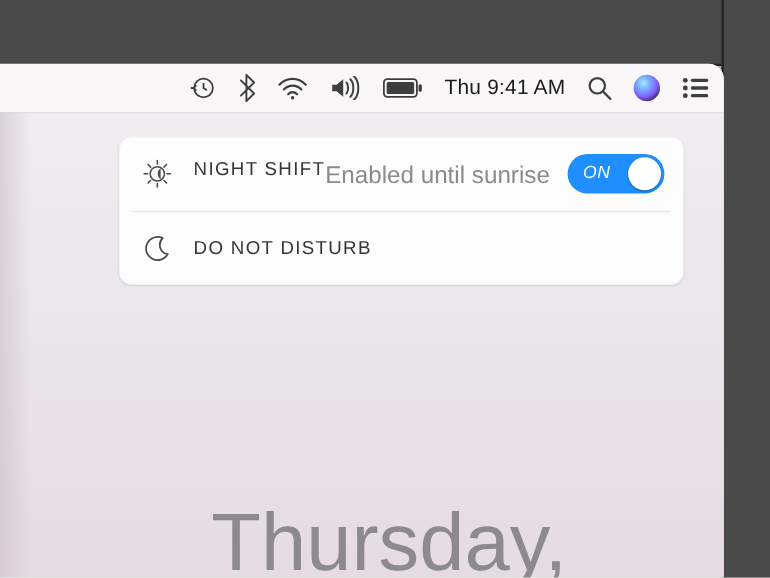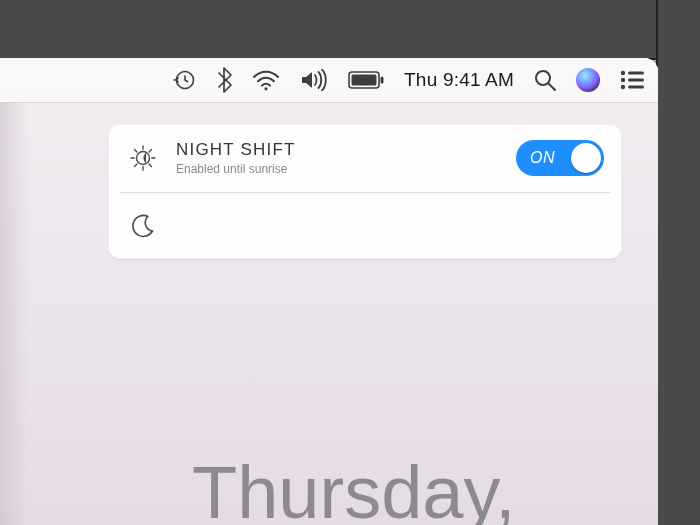--- a/index.html
+++ b/index.html
@@ -20,23 +20,23 @@
   .panel{position:absolute;top:44px;left:84px;right:0;bottom:0}
   .tabs{position:relative;margin:22px 36px 0 24px;height:50px;border-radius:10px;background:rgba(120,120,128,0.22);display:flex;overflow:hidden}
   .tab{flex:1;display:flex;align-items:center;justify-content:center;font-size:21px;color:#4b4b4f;border-top:1px solid rgba(255,255,255,0.4)}
   .tab.active{background:linear-gradient(#fefefe,#f4f4f5);color:#1c1c1e;border-radius:10px;box-shadow:inset 0 0 0 1px rgba(0,0,0,0.07),0 1px 1px rgba(0,0,0,0.1)}
   .tab.inactive{color:#555}
   .card{margin:22px 36px 0 24px;background:rgba(255,255,255,0.9);border-radius:12px;box-shadow:0 1px 1px rgba(0,0,0,0.08),inset 0 0 0 1px rgba(0,0,0,0.05);overflow:hidden}
   .row{display:flex;align-items:center;padding:16px 18px;gap:16px}
   .row + .row{border-top:1px solid rgba(0,0,0,0.12);margin:0 12px;padding-left:6px;padding-right:6px}
   .row + .row .toggle{margin-right:0}
   .row .glyph{width:34px;height:34px;display:flex;align-items:center;justify-content:center;color:#4b4b4f}
-  .row .labels{display:flex;flex-direction:column;flex:1}
+  .row .labels{display:flex;flex-direction:row;flex:1}
   .row .title{font-size:17px;font-weight:400;letter-spacing:1.2px;color:#353537}
-  .row .subtitle{font-size:12px;color:#8a8a8e;margin-top:2px}
+  .row .subtitle{font-size:22px;color:#8a8a8e;margin-top:2px}
   .toggle{width:88px;height:36px;border-radius:18px;position:relative;display:flex;align-items:center;font-style:italic;}
   .toggle.on{background:#1f8fff}
   .toggle.off{background:#8e8e93}
   .toggle .knob{position:absolute;width:30px;height:30px;border-radius:50%;background:#fff;top:3px;box-shadow:0 1px 2px rgba(0,0,0,0.35)}
   .toggle.on .knob{right:3px}
   .toggle.off .knob{left:3px}
   .toggle .txt{position:absolute;font-size:16px;font-weight:500;color:#fff;letter-spacing:0.5px}
   .toggle.on .txt{left:14px}
   .toggle.off .txt{right:12px}
   .datebig{position:absolute;left:108px;bottom:-10px;font-size:74px;font-weight:300;color:#6e6e73;opacity:0.75;letter-spacing:0}
@@ -141,19 +141,22 @@
             <span class="knob"></span>
           </div>
         </div>
 
         <div class="row">
           <span class="glyph">
             <svg width="26" height="26" viewBox="0 0 26 26" fill="none" stroke="#4b4b4f" stroke-width="1.6">
               <path d="M18 3.5A10.5 10.5 0 1 0 22.5 18 8.4 8.4 0 0 1 18 3.5z" stroke-linejoin="round"></path>
             </svg>
           </span>
+          <div class="labels">
+            <span class="title">DO NOT DISTURB</span>
+          </div>
         </div>
       </div>
 
       <div class="datebig">Thursday,</div>
     </div>
   </div>
 </div>
 
 </body></html>

